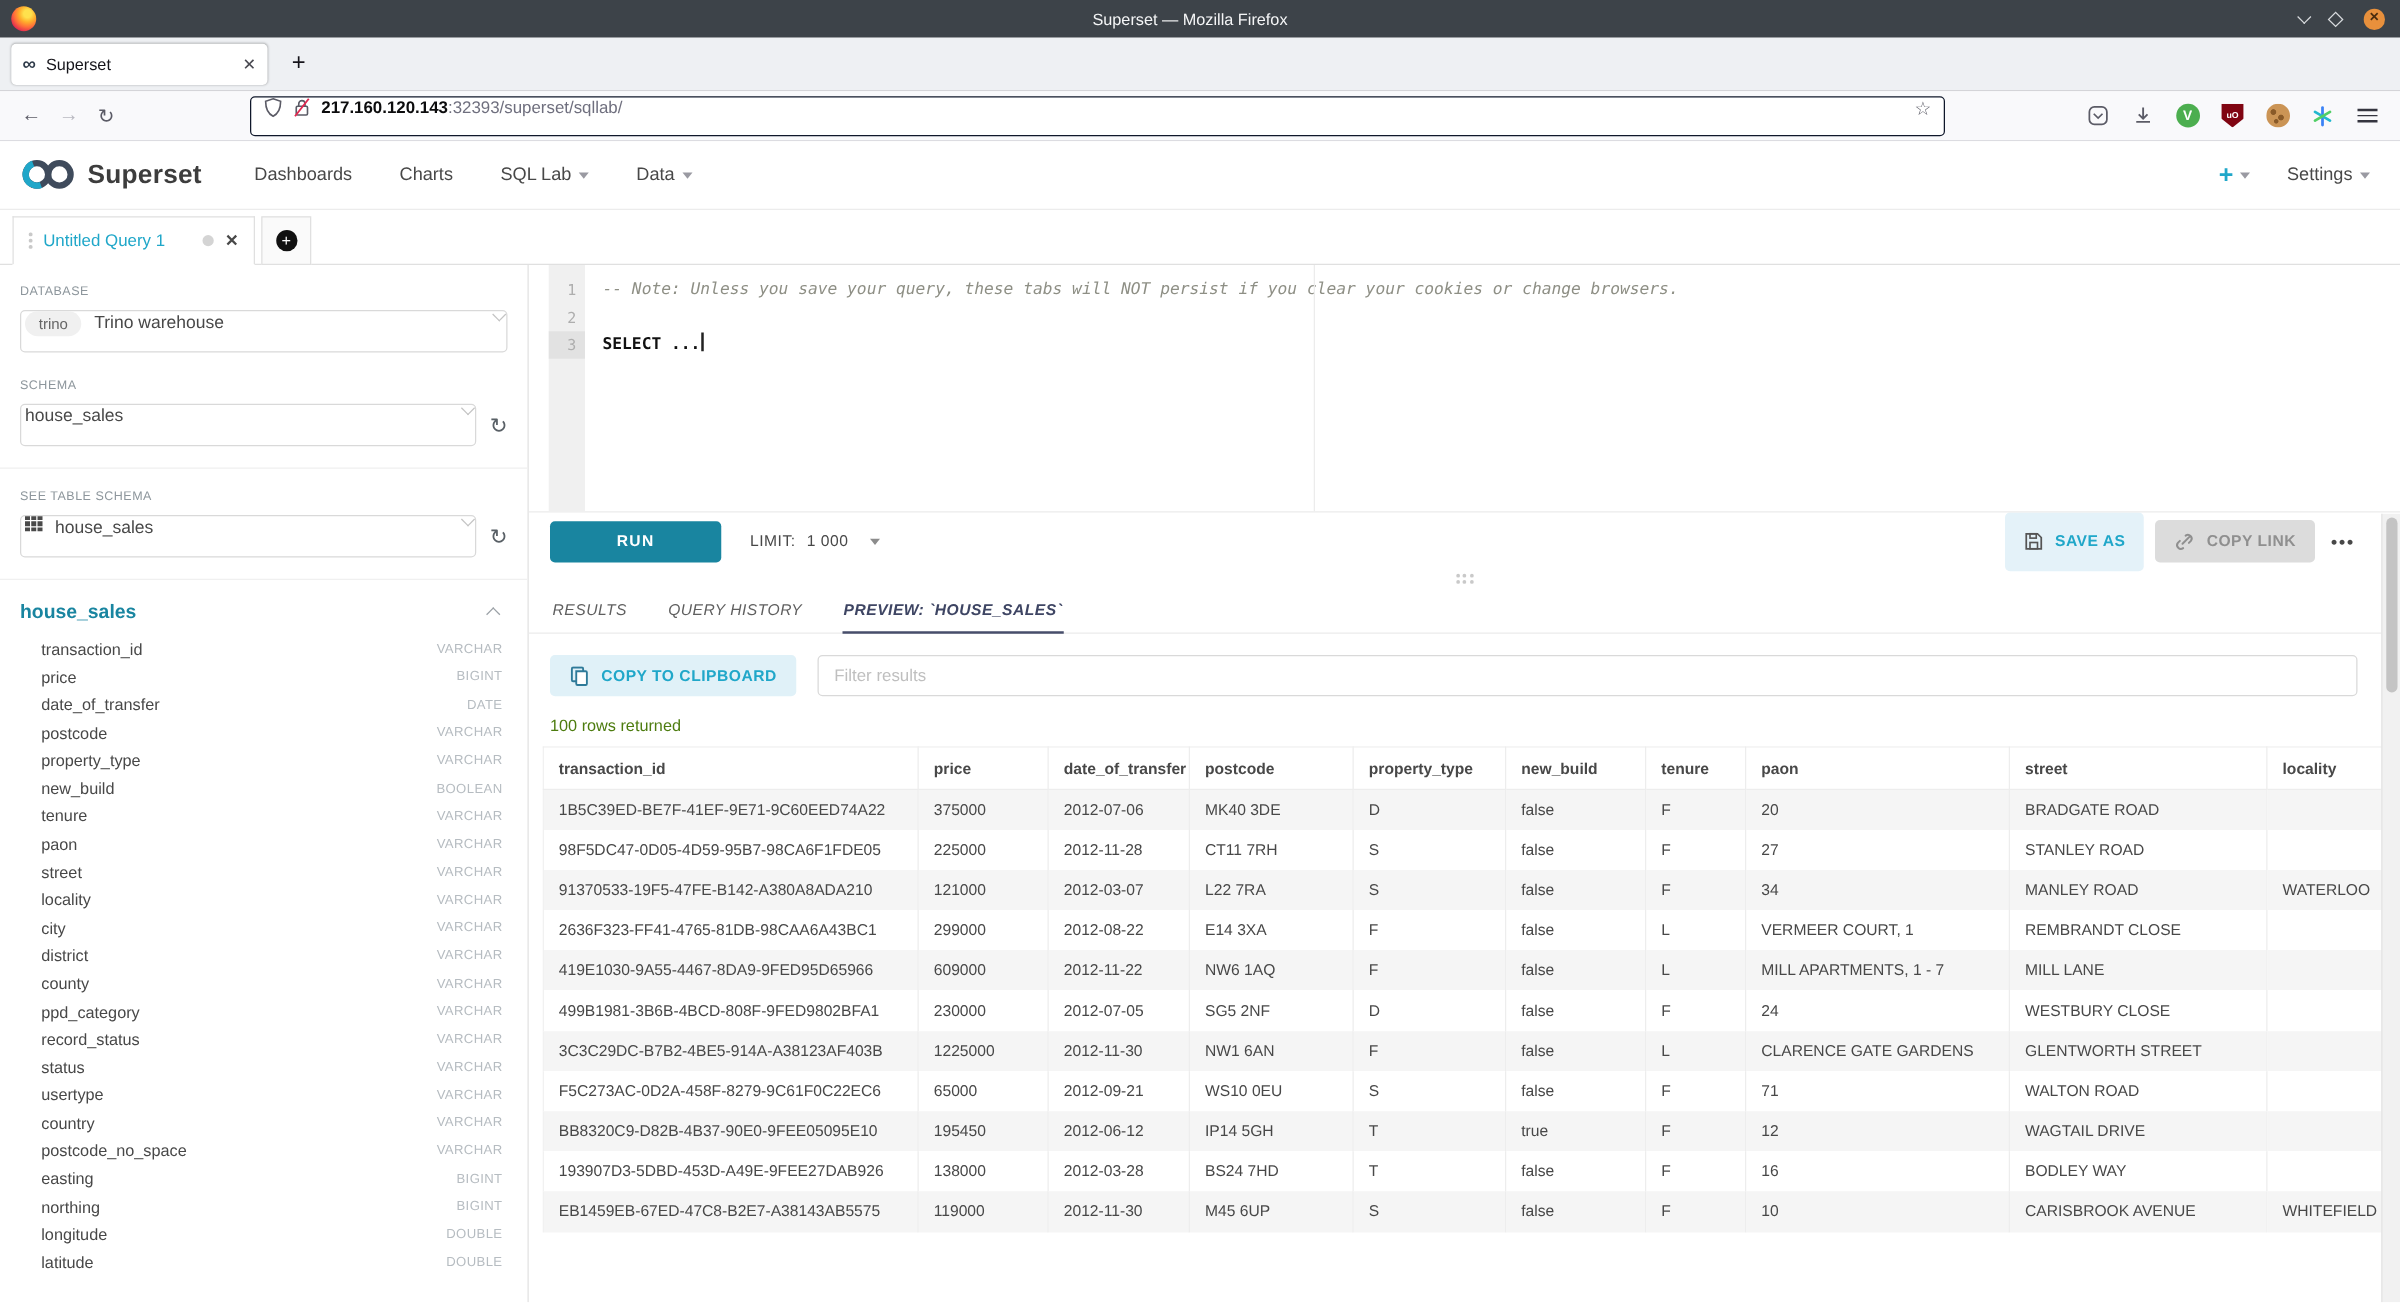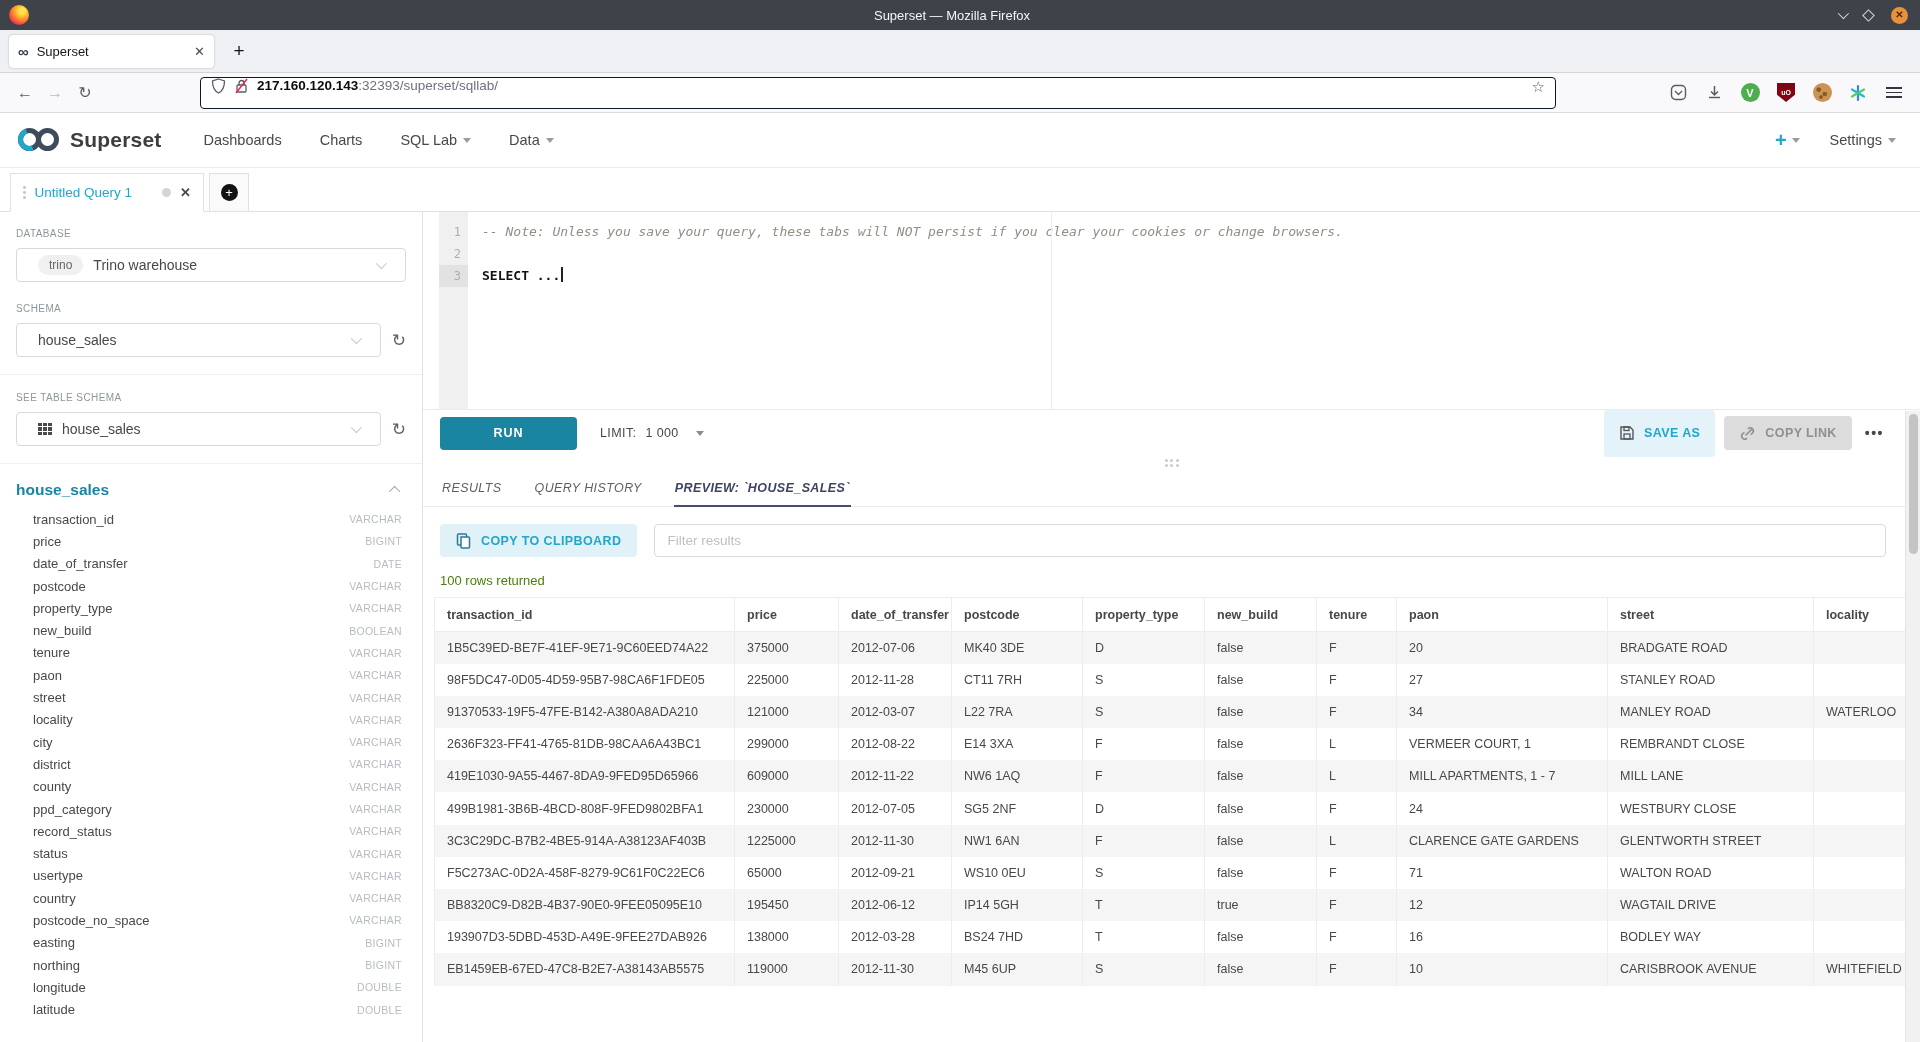--- a/index.html
+++ b/index.html
@@ -82,22 +82,22 @@
             display:flex; align-items:center; justify-content:center; }
   .addtab .circle-plus { width:17px; height:17px; border-radius:50%; background:#111; color:#fff; font-size:13px;
             display:flex; align-items:center; justify-content:center; line-height:1; }
 
   .content { flex:1; display:flex; min-height:0; }
 
   
   .sidebar { width:423px; min-width:423px; border-right:1px solid #e2e2e2; padding:16px 16px 0 16px; overflow:hidden; }
   .side-label { font-size:10px; color:#8d969c; letter-spacing:.4px; margin-bottom:9px; }
   .sel-row { display:flex; align-items:center; gap:11px; }
-  .select { height:34px; border:1px solid #d9d9d9; border-radius:4px; background:#fff; display:flex; align-items:center;
-            padding:0 21px; gap:10px; font-size:14px; color:#484848; flex:1; }
+  .select { height:34px; border:1px solid #d9d9d9; border-radius:4px; background:#fff; display:flex; align-items:flex-start;
+            padding:0 3px; gap:10px; font-size:14px; color:#484848; flex:1; }
   .pill { background:#f0f0f0; border-radius:11px; padding:3px 11px; font-size:12px; color:#666; }
   .sel-chev { margin-left:auto; width:8px; height:8px; border-right:1.6px solid #c4c4c4; border-bottom:1.6px solid #c4c4c4;
               transform:rotate(45deg) translateY(-2px); }
   .refresh { font-size:17px; color:#596066; line-height:1; }
   .side-sec { margin-top:21px; }
   .divider { height:1px; background:#f0f0f0; margin:17px -16px; }
   .grid-ic { display:inline-grid; grid-template-columns:repeat(3,4px); grid-template-rows:repeat(3,3.4px); gap:1px; }
   .grid-ic i { background:#4a4a4a; }
   .table-title-row { display:flex; align-items:center; margin:15px 0 9px; }
   .table-title { color:#1985a0; font-weight:bold; font-size:15.5px; }

